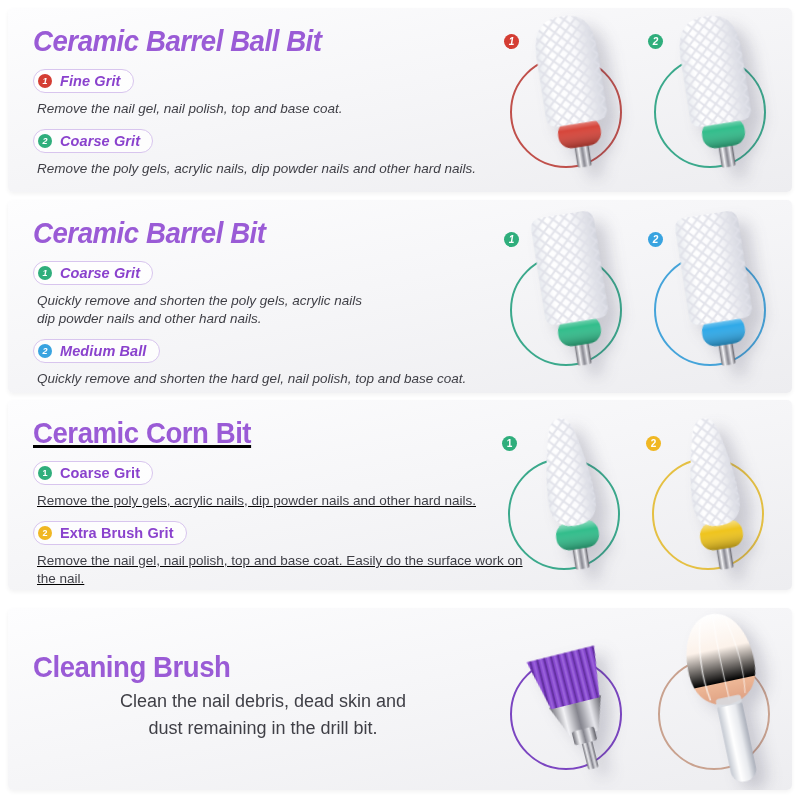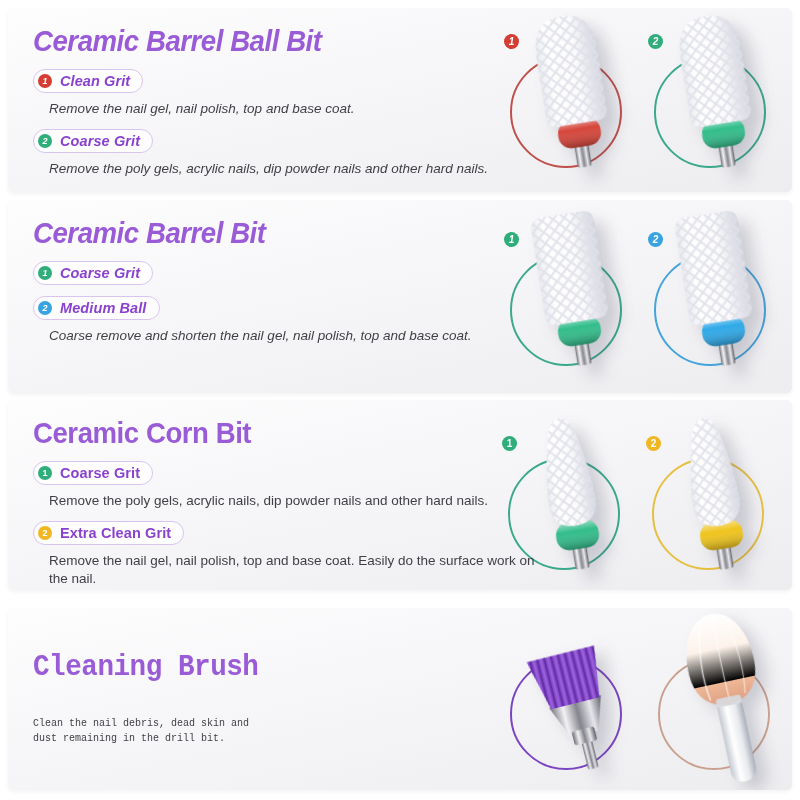--- a/index.html
+++ b/index.html
@@ -8,42 +8,42 @@
     font-family:"Liberation Sans",sans-serif;
     -webkit-font-smoothing:antialiased;overflow:hidden;
   }
   .panel{
     position:relative;margin:0 8px;border-radius:5px;overflow:hidden;
     background:linear-gradient(168deg,#fdfdfe 0%,#f6f6f8 45%,#ededf0 100%);
     box-shadow:0 2px 4px rgba(0,0,0,0.05);
   }
   .panel-1{margin-top:8px;height:184px;font-style:italic;}
   .panel-2{margin-top:8px;height:193px;font-style:italic;}
-  .panel-3{margin-top:7px;height:190px;}
-  .panel-4{margin-top:18px;height:182px;font-family:Liberation Mono, monospace;}
+  .panel-3{margin-top:7px;height:190px;text-decoration:underline;}
+  .panel-4{margin-top:18px;height:182px;}
   .info{position:relative;z-index:3;padding:16px 0 0 25px;width:460px;}
   .section-title{
     margin:0;font-size:30px;font-weight:bold;letter-spacing:-0.5px;
     transform:scaleX(0.92);transform-origin:left center;white-space:nowrap;
   }
   .grit-pill{
     display:inline-flex;align-items:center;gap:8px;margin-top:11px;
     height:22px;padding:0 12px 0 4px;border-radius:12px;
     border:1px solid #d8c5ee;background:rgba(255,255,255,0.75);
   }
   .grit-num{
     width:14px;height:14px;border-radius:50%;color:#fff;
     font-size:9px;font-weight:bold;display:flex;align-items:center;justify-content:center;
   }
   .grit-label{font-size:14.5px;font-weight:bold;letter-spacing:0.1px;}
   .desc{
-    margin:7px 0 0 16px;font-size:13.5px;line-height:1.35;
+    margin:7px 0 0 4px;font-size:13.5px;line-height:1.35;
     white-space:pre-line;
   }
-  .big-desc{margin-top:32px;font-size:10px;line-height:1.5;white-space:pre-line;}
+  .big-desc{margin-top:4px;font-size:18px;line-height:1.5;white-space:pre-line;text-align:center;}
   .visual-item{position:absolute;width:150px;height:182px;z-index:1;}
   .ring{
     position:absolute;left:10px;top:42px;width:112px;height:112px;
     border-radius:50%;border:2px solid #999;box-sizing:border-box;
   }
   .num-badge{
     position:absolute;left:4px;top:20px;width:15px;height:15px;border-radius:50%;
     color:#fff;font-size:10px;font-weight:bold;
     display:flex;align-items:center;justify-content:center;z-index:4;
   }
@@ -104,21 +104,21 @@
     </pattern>
   </defs>
 </svg>
 
 <section class="panel panel-1">
   <div class="info">
     <h2 class="section-title" style="color: rgb(154, 91, 214);">Ceramic Barrel Ball Bit</h2>
     <div>
       <div class="grit-pill">
         <span class="grit-num" style="background-color: rgb(212, 61, 51);">1</span>
-        <span class="grit-label" style="color: rgb(138, 66, 205);">Clean Grit</span>
+        <span class="grit-label" style="color: rgb(138, 66, 205);">Fine Grit</span>
       </div>
       <p class="desc" style="color: rgb(63, 63, 70);">Remove the nail gel, nail polish, top and base coat.</p>
     </div>
     <div>
       <div class="grit-pill">
         <span class="grit-num" style="background-color: rgb(47, 174, 124);">2</span>
         <span class="grit-label" style="color: rgb(138, 66, 205);">Coarse Grit</span>
       </div>
       <p class="desc" style="color: rgb(63, 63, 70);">Remove the poly gels, acrylic nails, dip powder nails and other hard nails.</p>
     </div>
@@ -149,27 +149,29 @@
 </section>
 
 <section class="panel panel-2">
   <div class="info">
     <h2 class="section-title" style="color: rgb(154, 91, 214);">Ceramic Barrel Bit</h2>
     <div>
       <div class="grit-pill">
         <span class="grit-num" style="background-color: rgb(47, 174, 124);">1</span>
         <span class="grit-label" style="color: rgb(138, 66, 205);">Coarse Grit</span>
       </div>
+      <p class="desc" style="color: rgb(63, 63, 70);">Quickly remove and shorten the poly gels, acrylic nails
+dip powder nails and other hard nails.</p>
     </div>
     <div>
       <div class="grit-pill">
         <span class="grit-num" style="background-color: rgb(56, 163, 224);">2</span>
         <span class="grit-label" style="color: rgb(138, 66, 205);">Medium Ball</span>
       </div>
-      <p class="desc" style="color: rgb(63, 63, 70);">Coarse remove and shorten the nail gel, nail polish, top and base coat.</p>
+      <p class="desc" style="color: rgb(63, 63, 70);">Quickly remove and shorten the hard gel, nail polish, top and base coat.</p>
     </div>
   </div>
 
   <div class="visual-item" style="left:492px;top:12px">
     <span class="num-badge" style="background-color: rgb(47, 174, 124);">1</span>
     <div class="ring" style="border-color: rgb(59, 169, 140);"></div>
     <svg class="bit-svg" viewBox="0 0 94 152" style="--band: #32bd8b;">
       <rect x="40" y="124" width="14" height="27" rx="3" fill="url(#metalGrad)"></rect>
       <rect x="26" y="104" width="42" height="27" rx="12.5" style="fill:var(--band)"></rect>
       <rect x="26" y="104" width="42" height="27" rx="12.5" fill="url(#bandShade)"></rect>
@@ -196,21 +198,21 @@
     <div>
       <div class="grit-pill">
         <span class="grit-num" style="background-color: rgb(47, 174, 124);">1</span>
         <span class="grit-label" style="color: rgb(138, 66, 205);">Coarse Grit</span>
       </div>
       <p class="desc" style="color: rgb(63, 63, 70);">Remove the poly gels, acrylic nails, dip powder nails and other hard nails.</p>
     </div>
     <div>
       <div class="grit-pill">
         <span class="grit-num" style="background-color: rgb(240, 183, 35);">2</span>
-        <span class="grit-label" style="color: rgb(138, 66, 205);">Extra Clean Grit</span>
+        <span class="grit-label" style="color: rgb(138, 66, 205);">Extra Brush Grit</span>
       </div>
       <p class="desc" style="width: 500px; color: rgb(63, 63, 70);">Remove the nail gel, nail polish, top and base coat. Easily do the surface work on the nail.</p>
     </div>
   </div>
 
   <div class="visual-item" style="left:490px;top:16px">
     <span class="num-badge" style="background-color: rgb(47, 174, 124);">1</span>
     <div class="ring" style="border-color: rgb(59, 169, 140);"></div>
     <svg class="bit-svg" viewBox="0 0 94 152" style="--band: #32bd8b;">
       <rect x="40" y="124" width="14" height="27" rx="3" fill="url(#metalGrad)"></rect>

